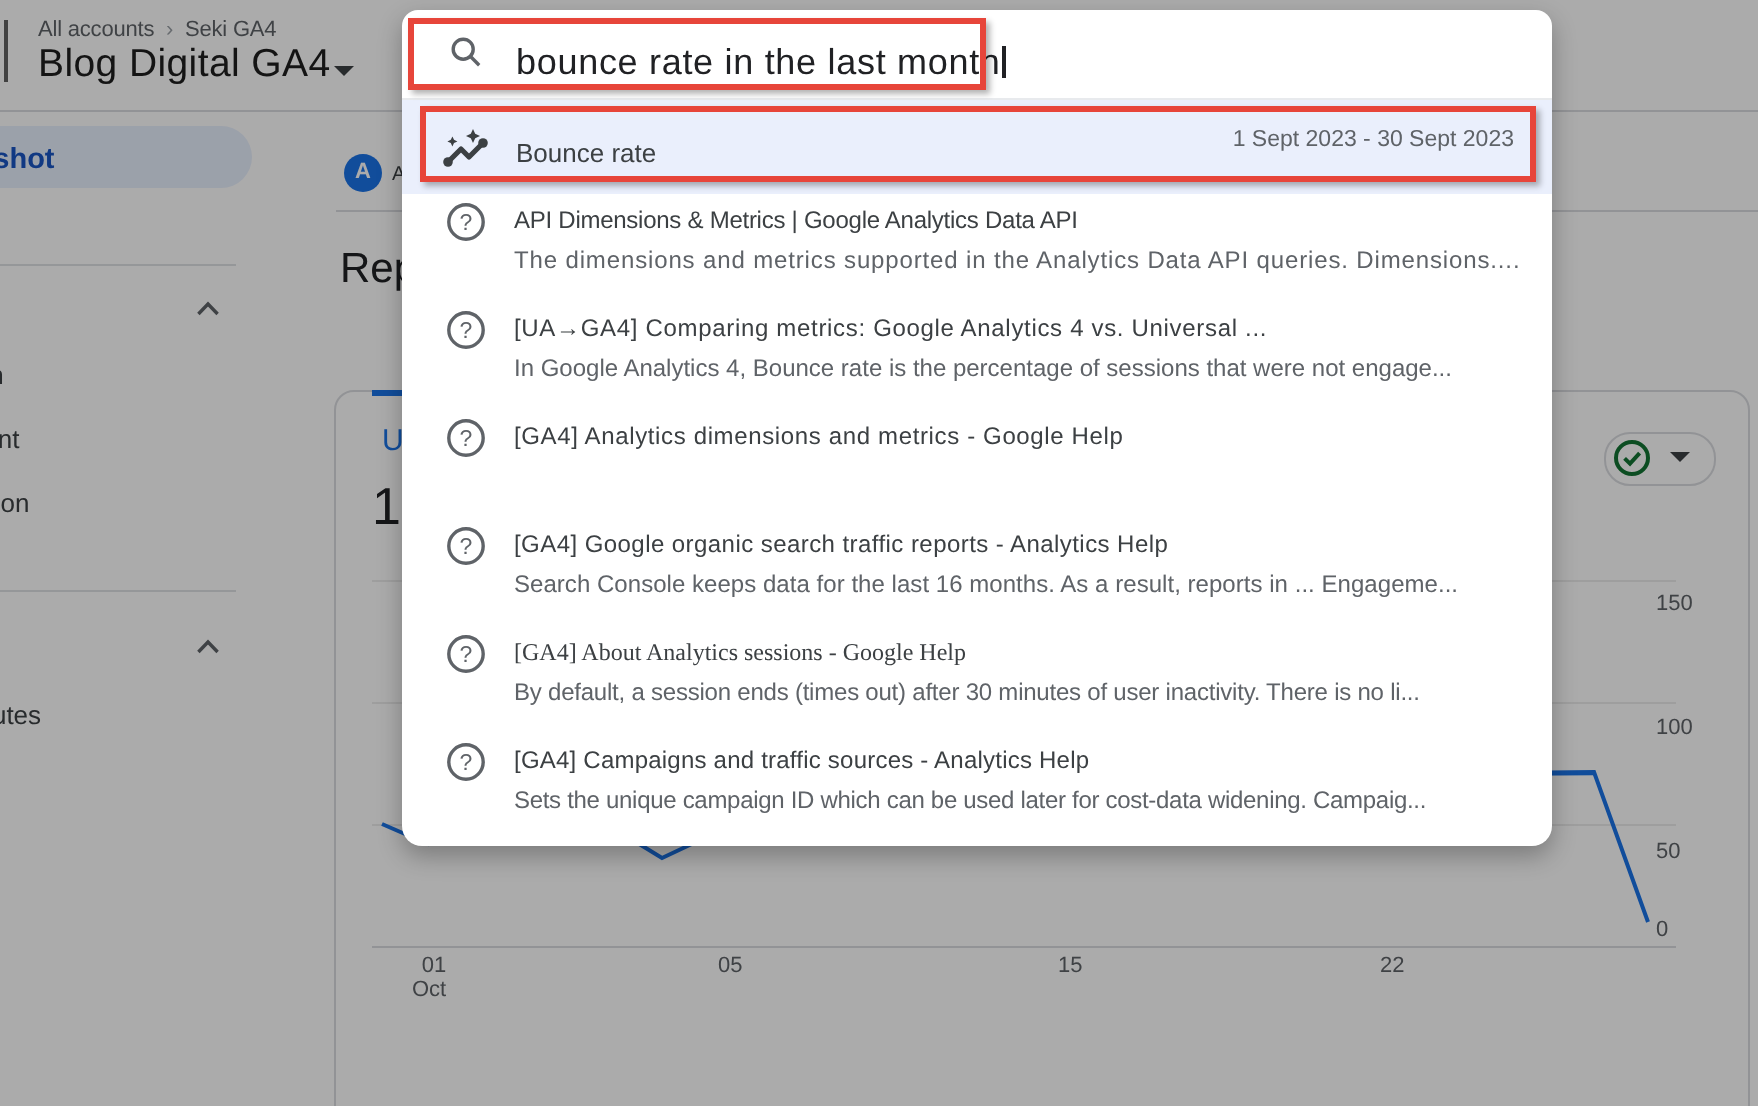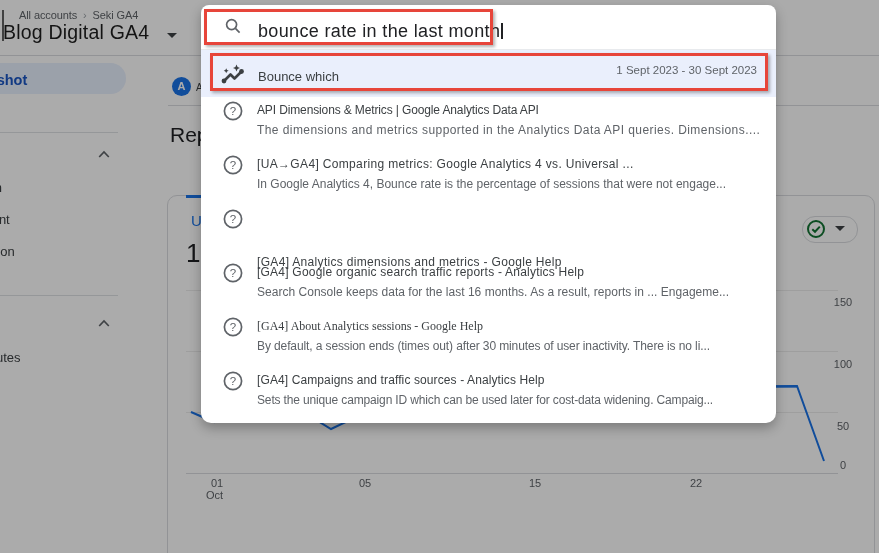--- a/index.html
+++ b/index.html
@@ -1,31 +1,31 @@
 <!DOCTYPE html>
 <html><head>
 <meta charset="utf-8">
 <style>
   html,body{margin:0;padding:0;}
   body{font-family:"Liberation Sans", sans-serif;-webkit-font-smoothing:antialiased; width:879px; height:553px; overflow:hidden;}
   .stage{position:relative;width:879px;height:553px;background:#fff;overflow:hidden;}
   .abs{position:absolute;}
   
   .hdr-crumb{left:19px;top:9px;font-size:11px;letter-spacing:-0.1px;color:#5f6368;}
-  .hdr-title{left:3px;top:21px;font-size:19.5px;color:#1f1f1f;letter-spacing:0.2px;}
+  .hdr-title{left:19px;top:21px;font-size:19.5px;color:#1f1f1f;letter-spacing:0.2px;}
   .caret-dn{width:0;height:0;border-left:5px solid transparent;border-right:5px solid transparent;border-top:5px solid #3c4043;}
   .navpill{left:-22px;top:63px;width:148px;height:31px;background:#e8f0fe;border-radius:16px;}
   .navpill span{position:absolute;left:-74px;top:9px;font-size:14.5px;color:#1a56c4;font-weight:bold;white-space:nowrap;}
   .navdiv{height:1px;background:#dfe1e5;}
   .navitem{font-size:13px;color:#3c4043;}
   .avatar{left:172px;top:77px;width:19px;height:19px;border-radius:50%;background:#1a73e8;color:#fff;font-size:11px;font-weight:bold;text-align:center;line-height:19px;}
   .pagetitle{left:170px;top:123px;font-size:21px;color:#202124;}
   .card{left:167px;top:195px;width:706px;height:380px;background:#fff;border:1px solid #dadce0;border-radius:10px;}
   .gridline{height:1px;background:#ececec;left:186px;width:652px;}
-  .ylab{font-size:11px;color:#5f6368;width:30px;text-align:center;left:828px;}
+  .ylab{font-size:11px;color:#5f6368;width:30px;text-align:left;left:828px;}
   .xlab{font-size:11px;color:#5f6368;top:477px;line-height:12px;}
   .greenpill{left:802px;top:216px;width:54px;height:25px;border:1px solid #dadce0;border-radius:13px;background:#fff;}
   
   .scrim{left:0;top:0;width:879px;height:553px;background:rgba(0,0,0,0.33);z-index:5;}
   
   .panel{left:201px;top:5px;width:575px;height:418px;background:#fff;border-radius:8px 8px 10px 10px;z-index:10;box-shadow:0 5px 12px rgba(0,0,0,0.28);}
   .searchtext{left:57px;top:16px;font-size:18px;color:#202124;letter-spacing:0.35px;}
   .cursor{display:inline-block;width:1.5px;height:16px;background:#202124;vertical-align:-2px;margin-left:1px;}
   .srchdiv{left:0;top:44px;width:575px;height:1px;background:#e8eaed;}
   .hirow{left:0;top:45px;width:575px;height:47px;background:#eaeffc;}
@@ -111,21 +111,21 @@
     <div class="abs srchdiv"></div>
 
     <div class="abs hirow">
       <svg style="position:absolute;left:19px;top:10px;" width="26" height="26" viewBox="0 0 26 26">
         <path d="M4 21 L10.5 14.5 L14.5 18.5 L21.5 11.5" fill="none" stroke="#3c4043" stroke-width="2.6" stroke-linecap="round" stroke-linejoin="round"></path>
         <circle cx="4" cy="21" r="2.4" fill="#3c4043"></circle>
         <circle cx="21.5" cy="11.5" r="2.4" fill="#3c4043"></circle>
         <path d="M6.2 8.2 l0.8 1.7 1.7 0.8 -1.7 0.8 -0.8 1.7 -0.8 -1.7 -1.7 -0.8 1.7 -0.8 z" fill="#3c4043"></path>
         <path d="M16.5 4.5 l1.1 2.4 2.4 1.1 -2.4 1.1 -1.1 2.4 -1.1 -2.4 -2.4 -1.1 2.4 -1.1 z" fill="#3c4043"></path>
       </svg>
-      <div class="hirow-title">Bounce which</div>
+      <div class="hirow-title">Bounce rate</div>
       <div class="hirow-date">1 Sept 2023 - 30 Sept 2023</div>
     </div>
 
     <div class="sugg" style="top:98px;">
       <svg width="20" height="20" viewBox="0 0 20 20">
           <circle cx="10" cy="10" r="8.6" fill="none" stroke="#5f6368" stroke-width="1.7"></circle>
           <text x="10" y="14.2" text-anchor="middle" font-size="11.5" fill="#5f6368" font-family="Liberation Sans">?</text>
         </svg>
       <div class="t" style="letter-spacing:-0.13px;">API Dimensions &amp; Metrics | Google Analytics Data API</div>
       <div class="d" style="letter-spacing:0.43px;text-align:right;">The dimensions and metrics supported in the Analytics Data API queries. Dimensions....</div>
@@ -136,21 +136,21 @@
           <text x="10" y="14.2" text-anchor="middle" font-size="11.5" fill="#5f6368" font-family="Liberation Sans">?</text>
         </svg>
       <div class="t" style="letter-spacing:0.34px;">[UA→GA4] Comparing metrics: Google Analytics 4 vs. Universal ...</div>
       <div class="d" style="letter-spacing:0.0px;">In Google Analytics 4, Bounce rate is the percentage of sessions that were not engage...</div>
     </div>
     <div class="sugg" style="top:206px;">
       <svg width="20" height="20" viewBox="0 0 20 20">
           <circle cx="10" cy="10" r="8.6" fill="none" stroke="#5f6368" stroke-width="1.7"></circle>
           <text x="10" y="14.2" text-anchor="middle" font-size="11.5" fill="#5f6368" font-family="Liberation Sans">?</text>
         </svg>
-      <div class="t" style="letter-spacing:0.32px;margin-top:44px;">[GA4] Analytics dimensions and metrics - Google Help</div>
+      <div class="t" style="letter-spacing:0.32px;">[GA4] Analytics dimensions and metrics - Google Help</div>
     </div>
     <div class="sugg" style="top:260px;">
       <svg width="20" height="20" viewBox="0 0 20 20">
           <circle cx="10" cy="10" r="8.6" fill="none" stroke="#5f6368" stroke-width="1.7"></circle>
           <text x="10" y="14.2" text-anchor="middle" font-size="11.5" fill="#5f6368" font-family="Liberation Sans">?</text>
         </svg>
       <div class="t" style="letter-spacing:0.22px;">[GA4] Google organic search traffic reports - Analytics Help</div>
       <div class="d" style="letter-spacing:0.02px;">Search Console keeps data for the last 16 months. As a result, reports in ... Engageme...</div>
     </div>
     <div class="sugg" style="top:314px;">

